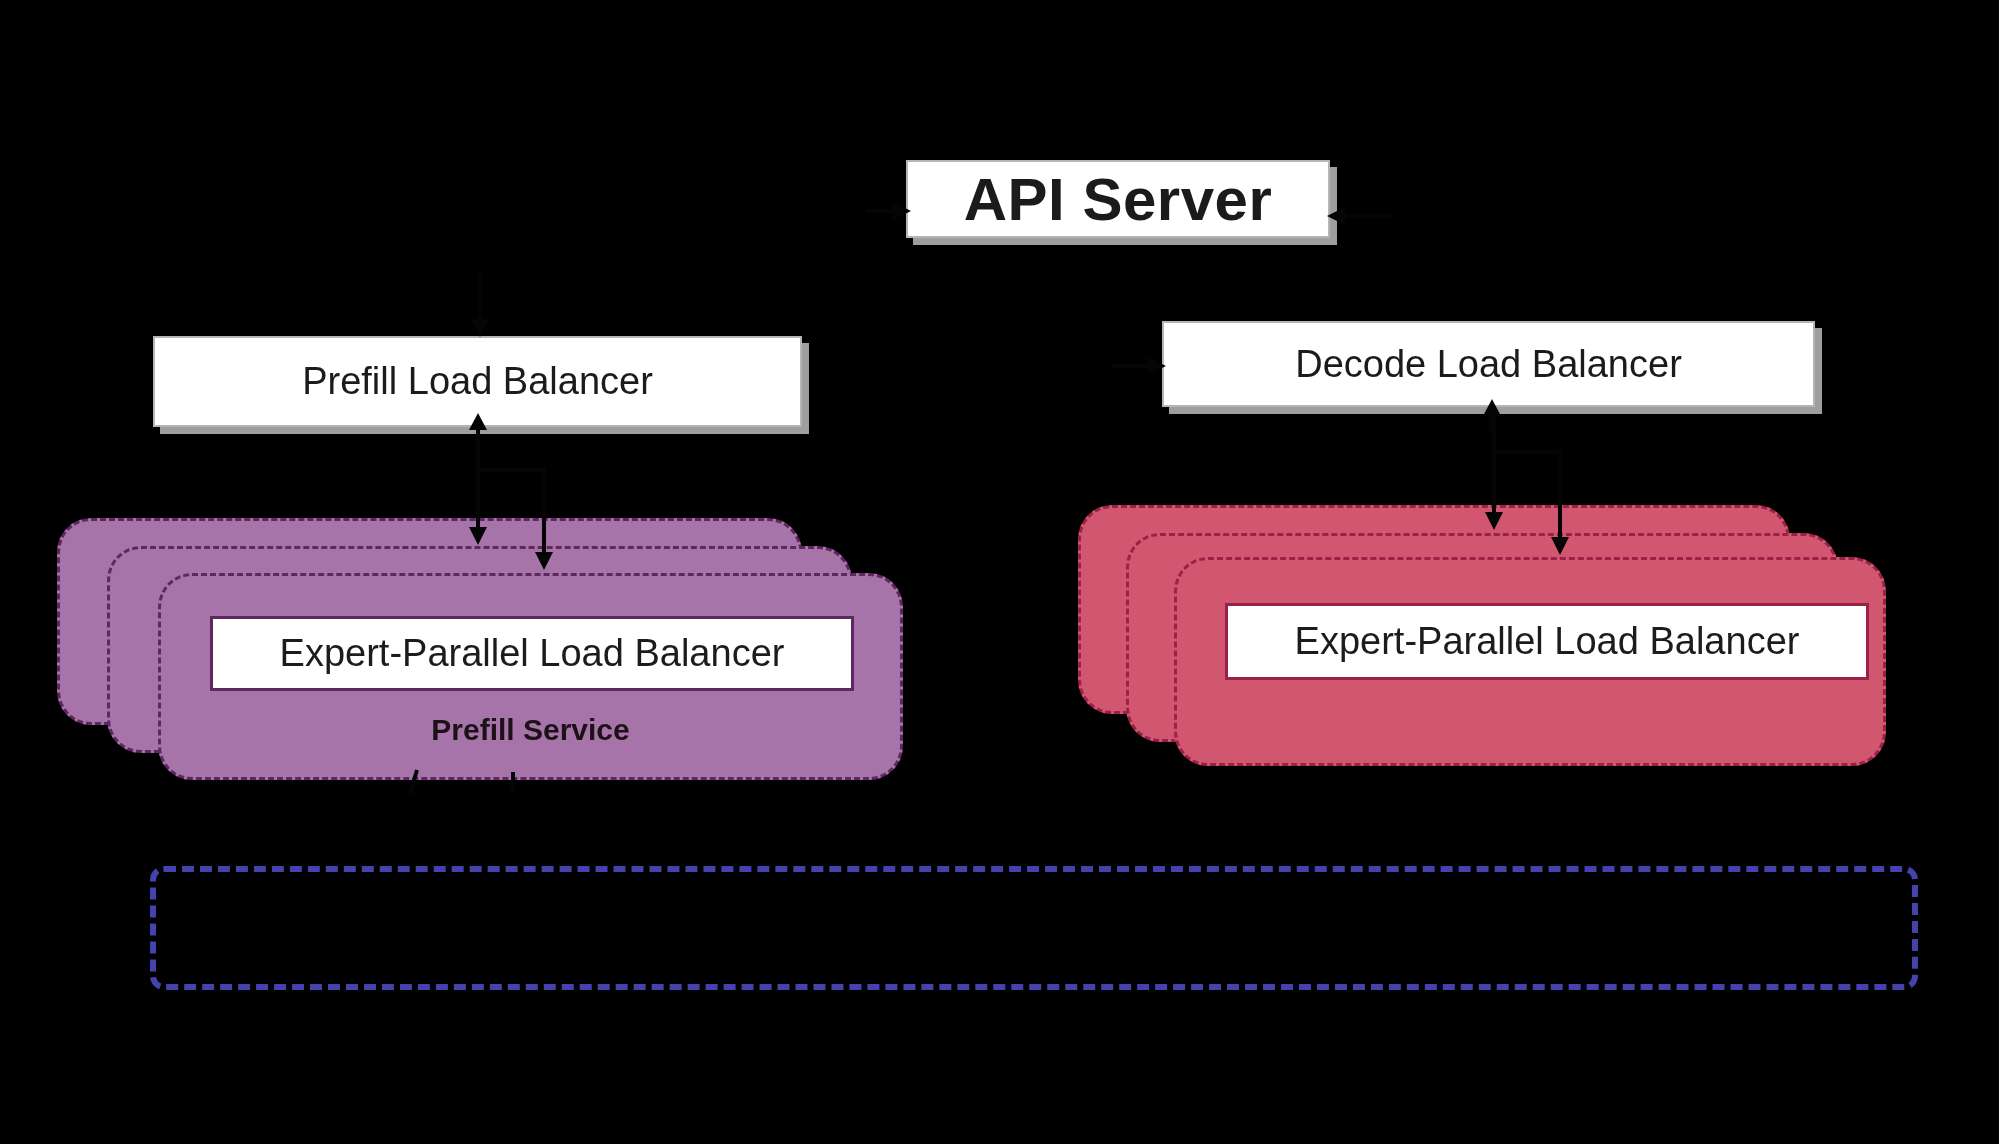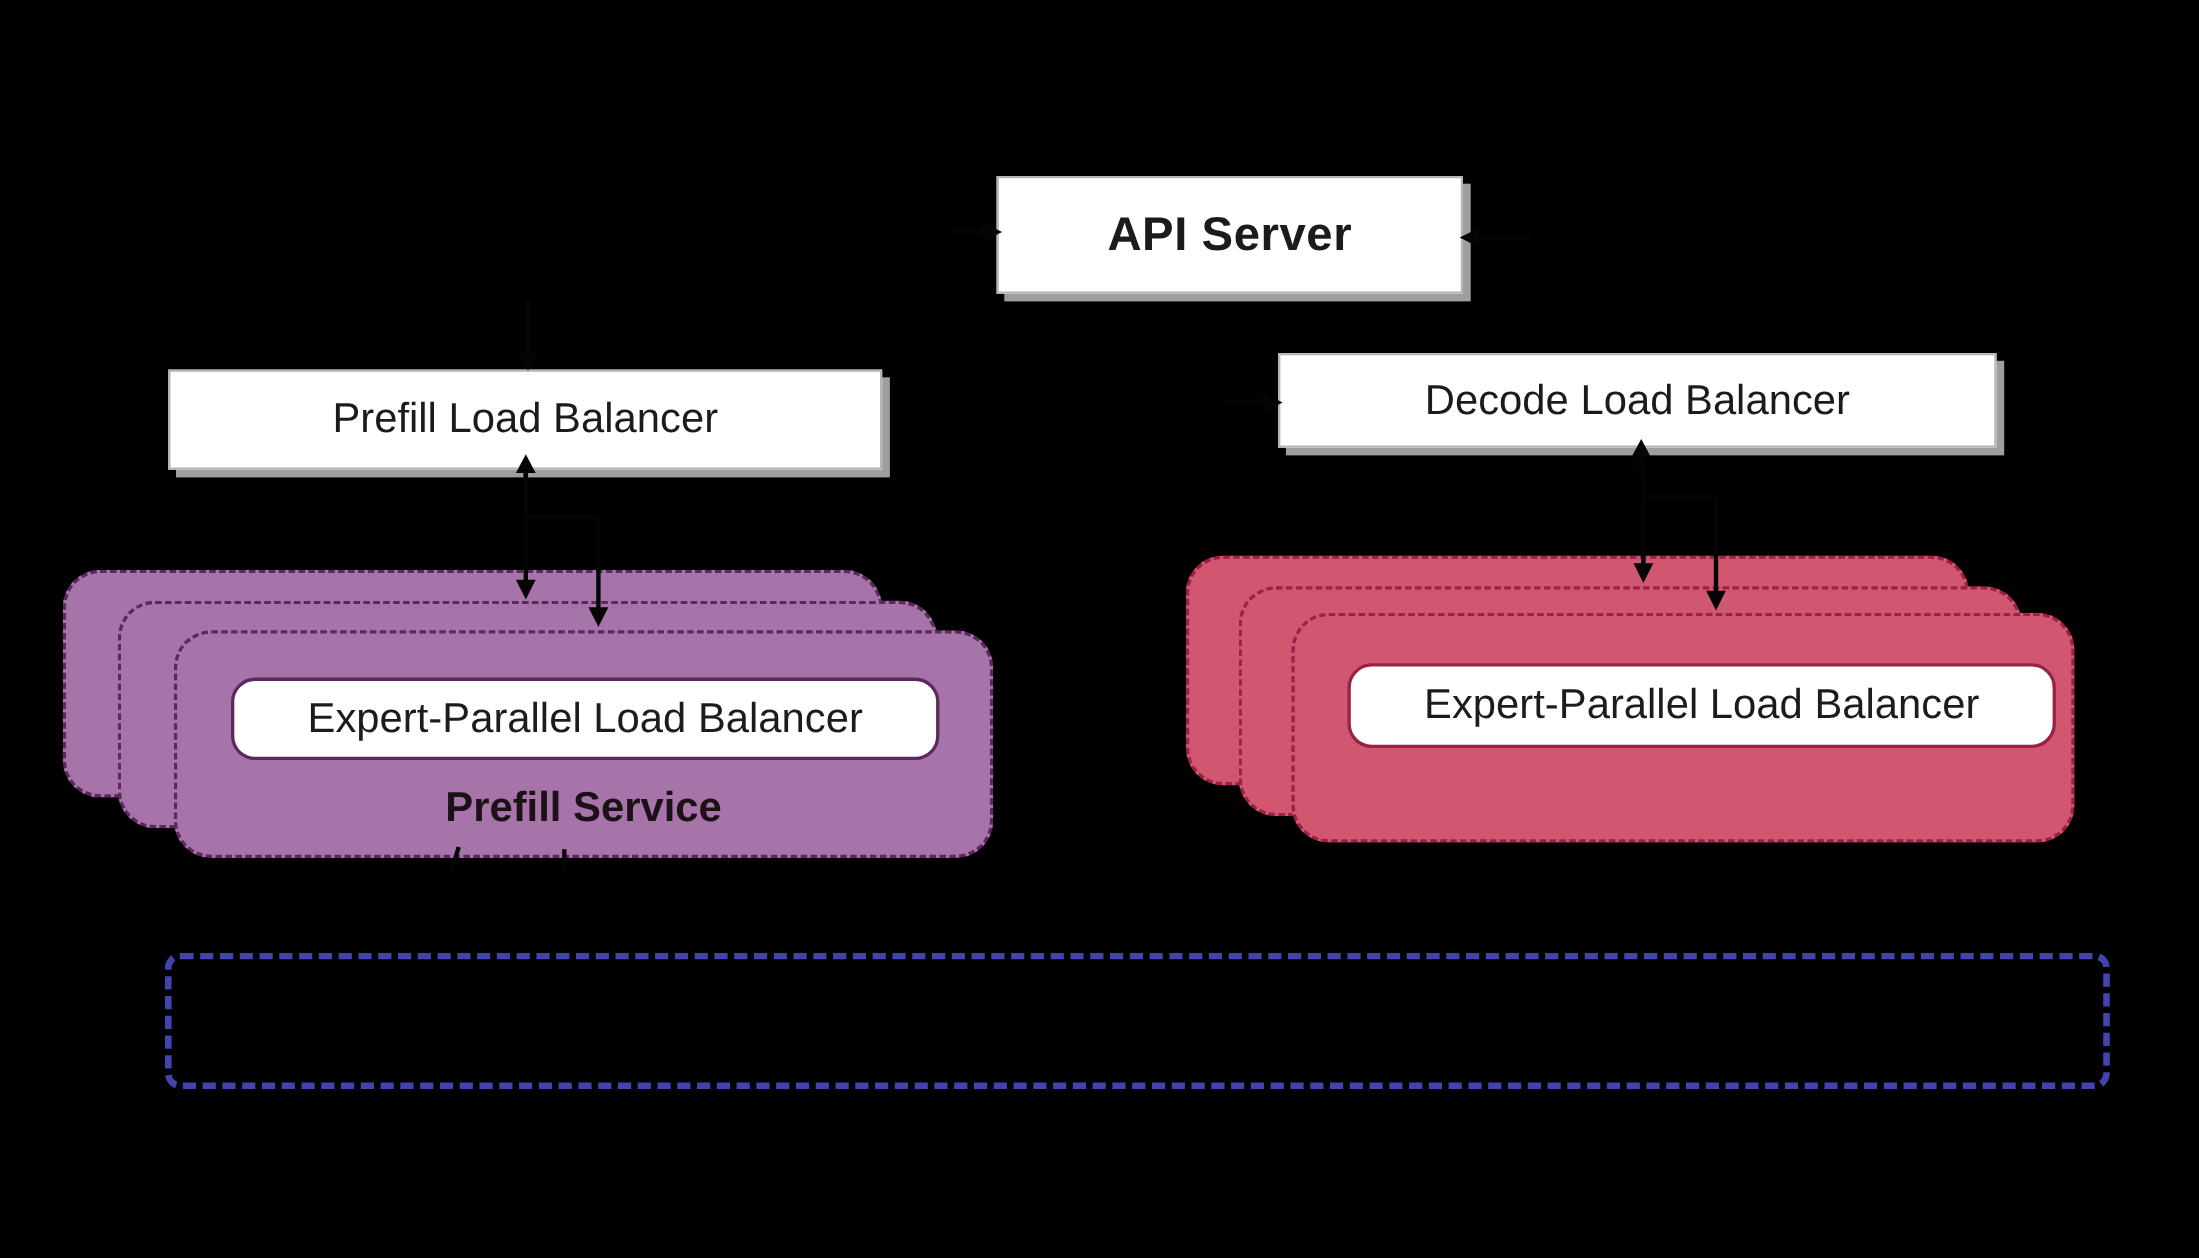--- a/index.html
+++ b/index.html
@@ -7,46 +7,46 @@
     position:relative; width:1999px; height:1144px; background:#000000;
     font-family:"Liberation Sans", sans-serif; overflow:hidden;
   }
   
   .wbox {
     position:absolute; background:#ffffff;
     border:2px solid #b5b5b5; box-shadow:7px 7px 0 #9e9e9e;
     display:flex; align-items:center; justify-content:center;
     color:#1b1b1b; text-align:center; box-sizing:border-box;
   }
-  .api-server   { left:906px;  top:160px; width:424px; height:107px; font-size:43px; font-weight:700; letter-spacing:0.5px; }
+  .api-server   { left:906px;  top:160px; width:424px; height:78px; font-size:60px; font-weight:700; letter-spacing:0.5px; }
   .prefill-lb   { left:153px;  top:336px; width:649px; height:91px;  font-size:38px; }
   .decode-lb    { left:1162px; top:321px; width:653px; height:86px;  font-size:38px; }
 
   
   .card { position:absolute; border:3px dashed; border-radius:34px; box-sizing:border-box; }
   .card.purple { background:#a674a9; border-color:#5f2760; width:745px; height:207px; }
   .card.red    { background:#d15670; border-color:#9c2147; width:712px; height:209px; }
   .p1 { left:57px;   top:518px; }
   .p2 { left:107px;  top:546px; }
   .p3 { left:158px;  top:573px; }
   .r1 { left:1078px; top:505px; }
   .r2 { left:1126px; top:533px; }
   .r3 { left:1174px; top:557px; }
 
   .inner {
     position:absolute; background:#ffffff; box-sizing:border-box;
     display:flex; align-items:center; justify-content:center;
-    font-size:38px; color:#1c1c1c; text-align:center; white-space:nowrap;border-radius:22px;
+    font-size:38px; color:#1c1c1c; text-align:center; white-space:nowrap;
   }
   .inner.purple { left:49px; top:40px; width:644px; height:75px; border:3px solid #5f2760; }
   .inner.red    { left:48px; top:43px; width:644px; height:77px; border:3px solid #9c2147; }
 
   .service-label {
     position:absolute; left:0; right:0; text-align:center;
-    font-weight:700; font-size:38px; color:#1d1118;
+    font-weight:700; font-size:30px; color:#1d1118;
   }
   .service-label.purple { top:137px; }
   .service-label.red    { top:140px; }
 
   
   .scope-box {
     position:absolute; left:150px; top:866px; width:1756px; height:112px;
     border:6px dashed #4343ae; border-radius:14px; background:transparent;
     box-sizing:content-box;
   }

